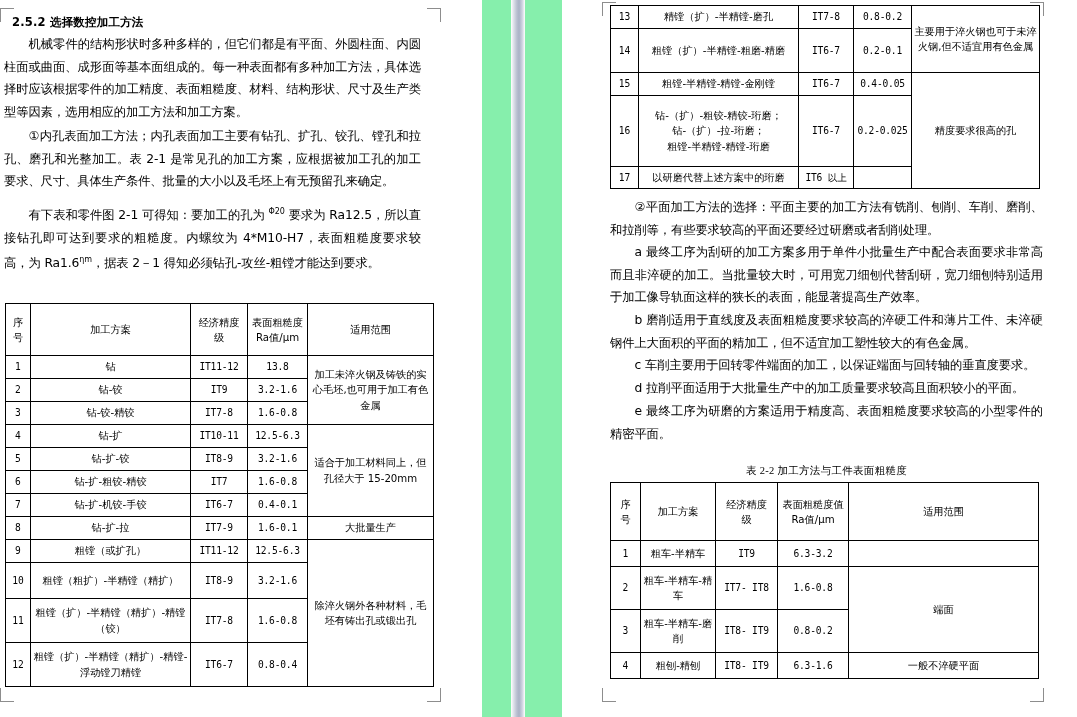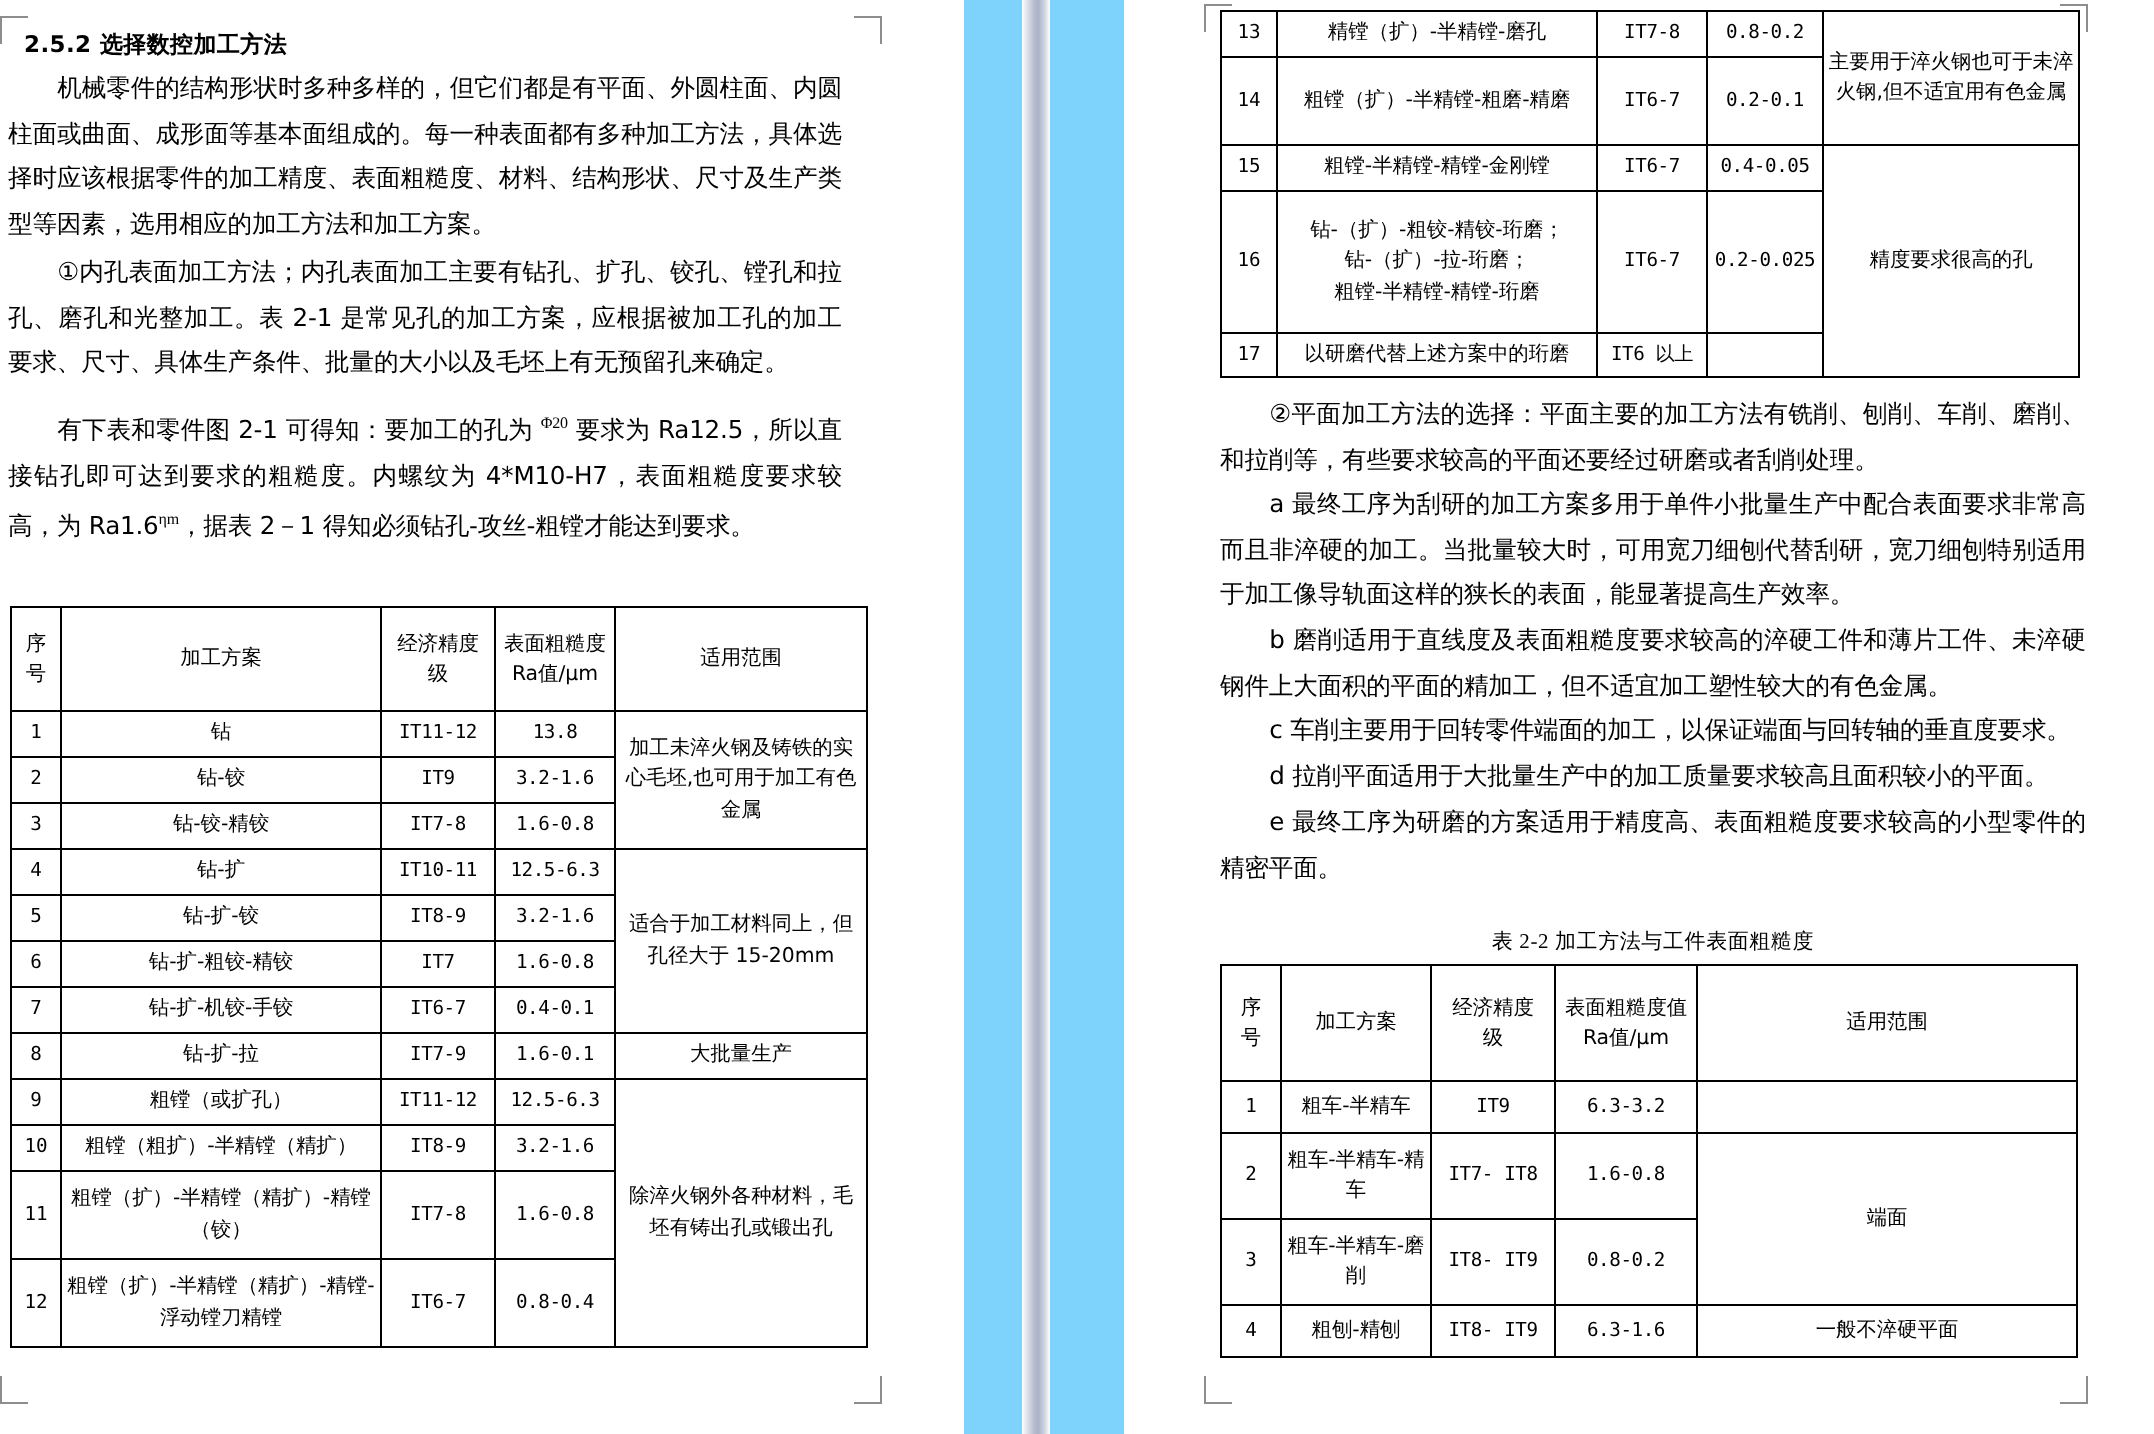--- a/index.html
+++ b/index.html
@@ -11,21 +11,21 @@
     width: 1077px;
     height: 717px;
     overflow: hidden;
     font-family: "Liberation Serif", "DejaVu Serif", serif;
     color: #000;
   }
   .viewport {
     position: relative;
     width: 1077px;
     height: 717px;
-    background: #7dd3fc;
+    background: #86efac;
   }
 
   
   .page {
     position: absolute;
     top: 0;
     background: #ffffff;
     height: 717px;
     overflow: hidden;
   }
@@ -79,21 +79,21 @@
     line-height: 22.6px;
     text-align: justify;
     text-justify: inter-ideograph;
     text-indent: 2em;
     letter-spacing: -0.1px;
   }
 
   .col-left-text  { position: absolute; left: 22px; width: 417px; }
   .col-right-text { position: absolute; left: 48px; width: 433px; }
 
-  .sup { font-size: 8px; vertical-align: super; font-family: Liberation Serif, serif; }
+  .sup { font-size: 8px; vertical-align: super; }
 
   
   .tbl-caption {
     font-family: "DejaVu Sans", "Liberation Sans", sans-serif;
     font-size: 10.5px;
     text-align: center;
     letter-spacing: .3px;
   }
 
   
@@ -216,21 +216,21 @@
                 <td class="code rng">1.6-0.1</td>
                 <td>大批量生产</td>
               </tr>
               <tr style="height: 23px;">
                 <td class="num">9</td>
                 <td>粗镗（或扩孔）</td>
                 <td class="code">IT11-12</td>
                 <td class="code rng">12.5-6.3</td>
                 <td rowspan="4">除淬火钢外各种材料，毛坯有铸出孔或锻出孔</td>
               </tr>
-              <tr style="height: 23px;">
+              <tr style="height: 36px;">
                 <td class="num">10</td>
                 <td>粗镗（粗扩）-半精镗（精扩）</td>
                 <td class="code">IT8-9</td>
                 <td class="code rng">3.2-1.6</td>
               </tr>
               <tr style="height: 44px;">
                 <td class="num">11</td>
                 <td>粗镗（扩）-半精镗（精扩）-精镗（铰）</td>
                 <td class="code">IT7-8</td>
                 <td class="code rng">1.6-0.8</td>

